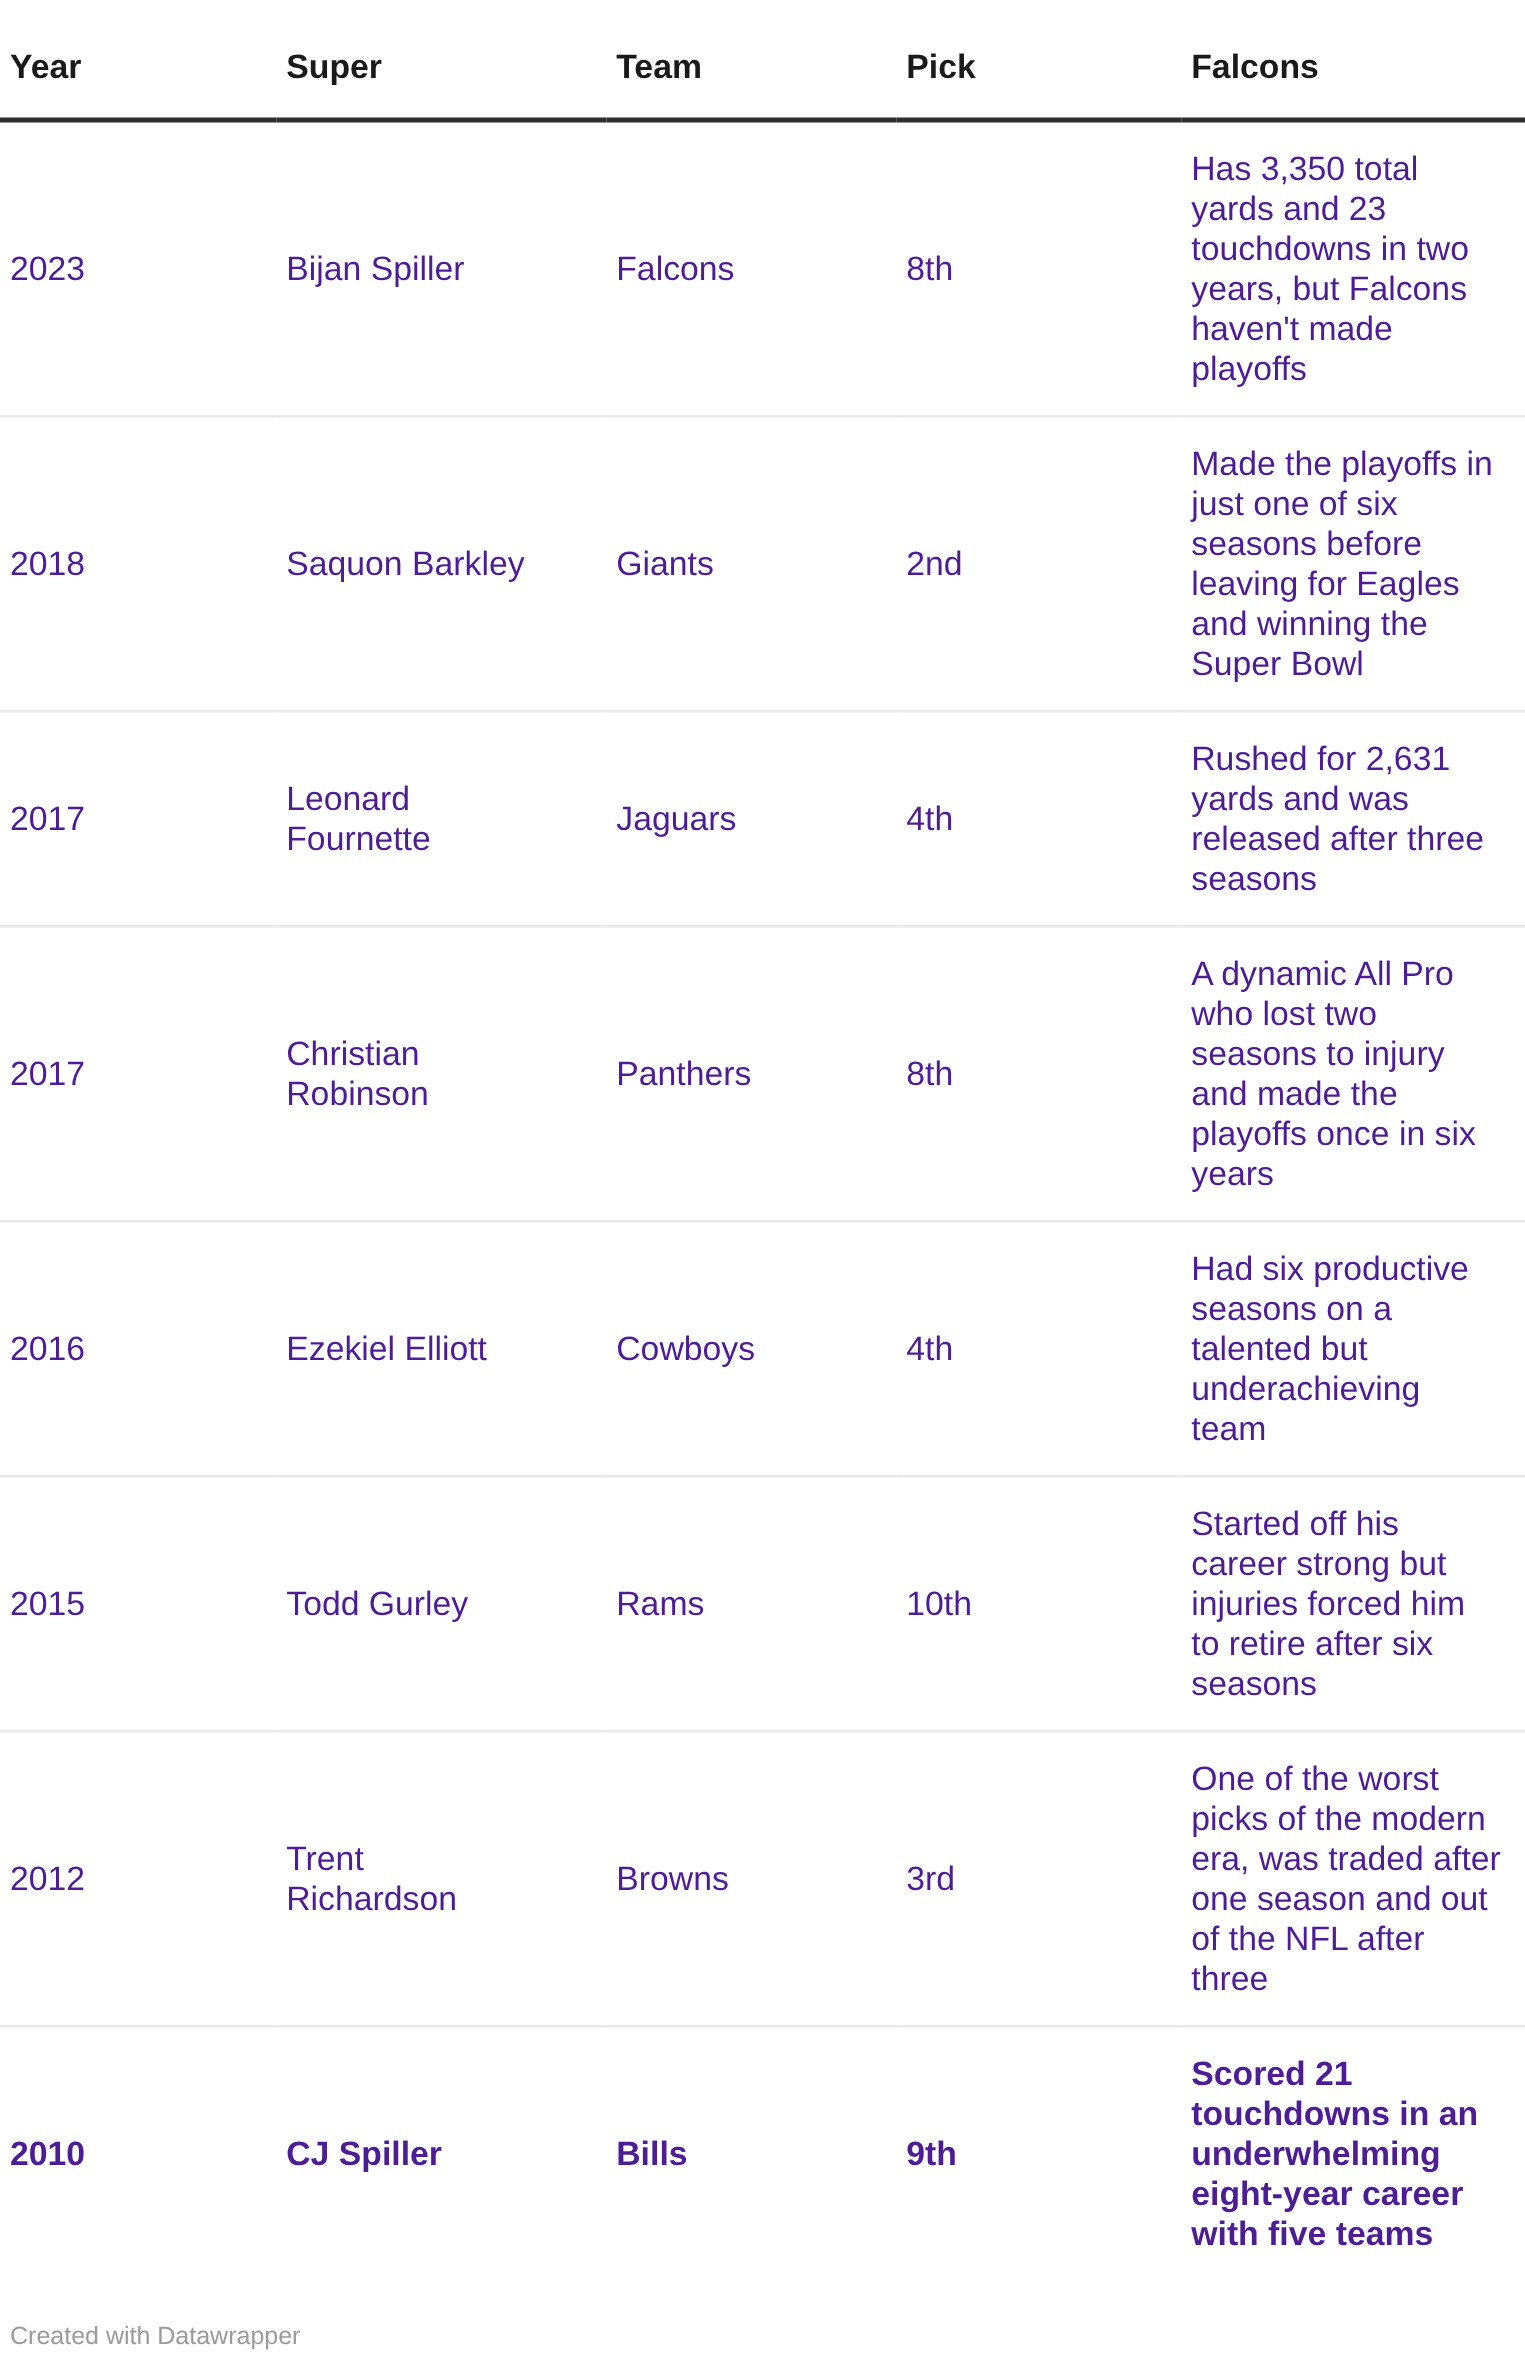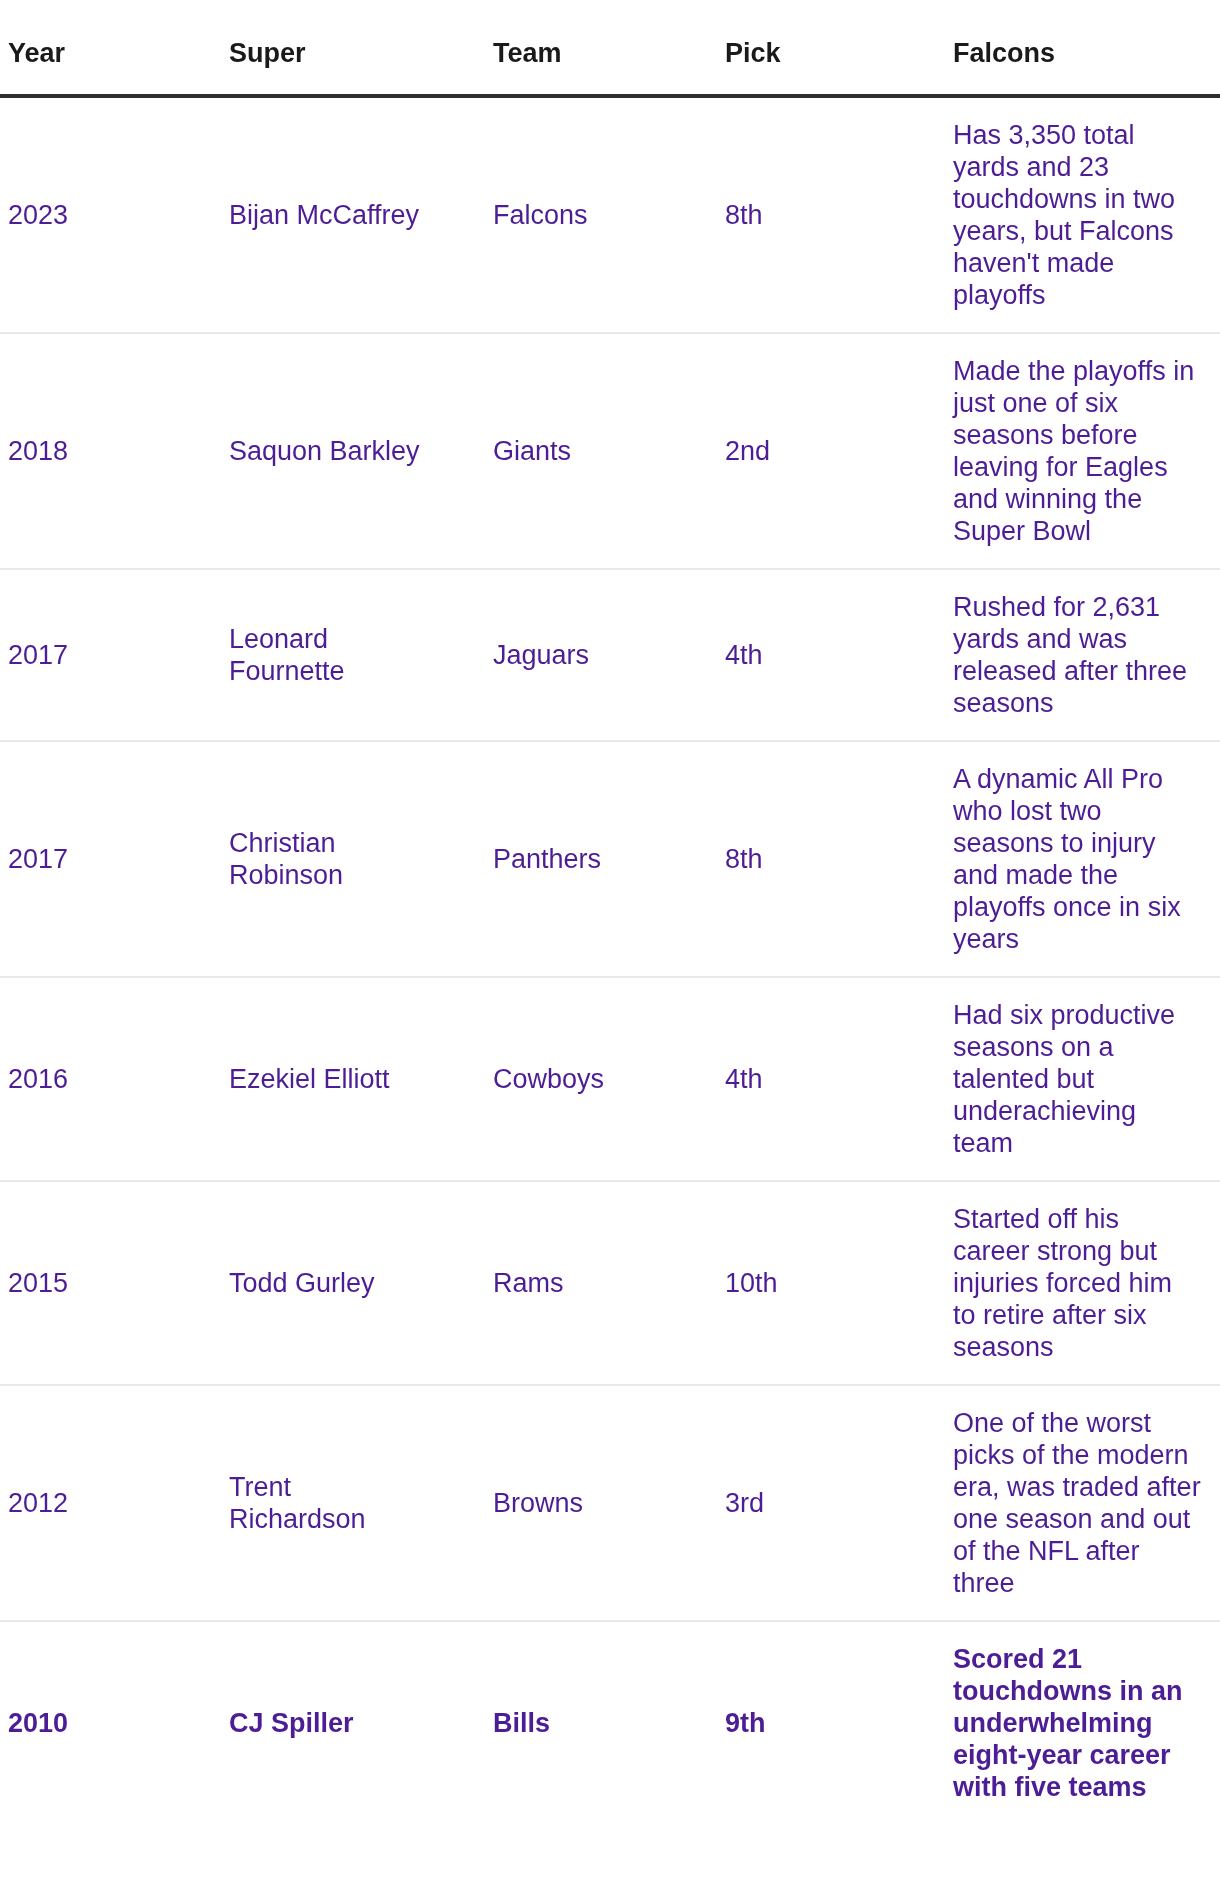--- a/index.html
+++ b/index.html
@@ -73,21 +73,21 @@
         <th>Year</th>
         <th>Super</th>
         <th>Team</th>
         <th>Pick</th>
         <th>Falcons</th>
       </tr>
     </thead>
     <tbody id="table-body">
         <tr>
     <td>2023</td>
-    <td>Bijan McCaffrey</td>
+    <td>Bijan Spiller</td>
     <td>Falcons</td>
     <td>8th</td>
     <td>Has 3,350 total
 yards and 23
 touchdowns in two
 years, but Falcons
 haven't made
 playoffs</td>
   </tr>
         <tr>
@@ -168,13 +168,16 @@
     <td>9th</td>
     <td>Scored 21
 touchdowns in an
 underwhelming
 eight-year career
 with five teams</td>
   </tr>
       </tbody>
   </table>
 
+  <div class="footer">
+    <a>Created with Datawrapper</a>
+  </div>
 </div>
 
 </body></html>

